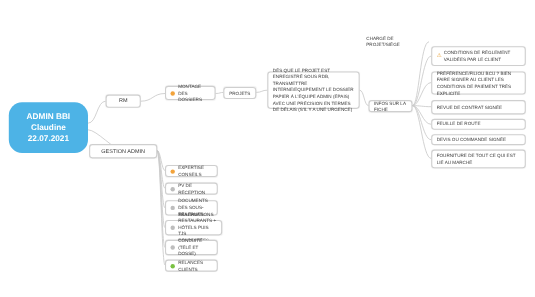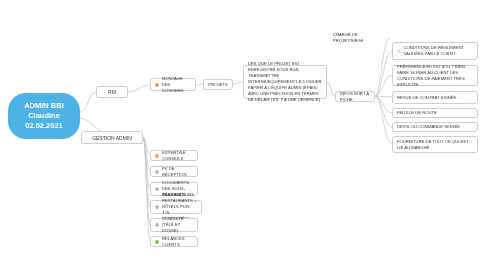--- a/index.html
+++ b/index.html
@@ -31,21 +31,21 @@
     position: absolute;
     box-sizing: border-box;
   }
   
   .root {
     left: 8px;
     top: 93px;
     width: 72px;
     height: 46px;
     background: #4db3e6;
-    border-radius: 18px;
+    border-radius: 12px;
     color: #ffffff;
     display: flex;
     flex-direction: column;
     align-items: center;
     justify-content: center;
     font-size: 7.5px;
     line-height: 10px;
     text-align: center;
     font-weight: bold;
   }
@@ -139,21 +139,21 @@
       <path d="M143 137 C 146 137, 147 189, 150 189"></path>
       <path d="M143 137 C 146 137, 147 207, 150 207"></path>
       <path d="M143 137 C 146 137, 147 225, 150 225"></path>
       <path d="M143 137 C 146 137, 147 241, 150 241"></path>
     </g>
   </svg>
 
   <div class="node root">
     <span>ADMIN BBI</span>
     <span>Claudine</span>
-    <span>02.02.2021</span>
+    <span>22.07.2021</span>
   </div>
 
   <div class="node lbl n-rm">
     <span class="txt">RM</span>
   </div>
 
   <div class="node lbl n-gestion">
     <span class="txt">GESTION ADMIN</span>
   </div>
 

